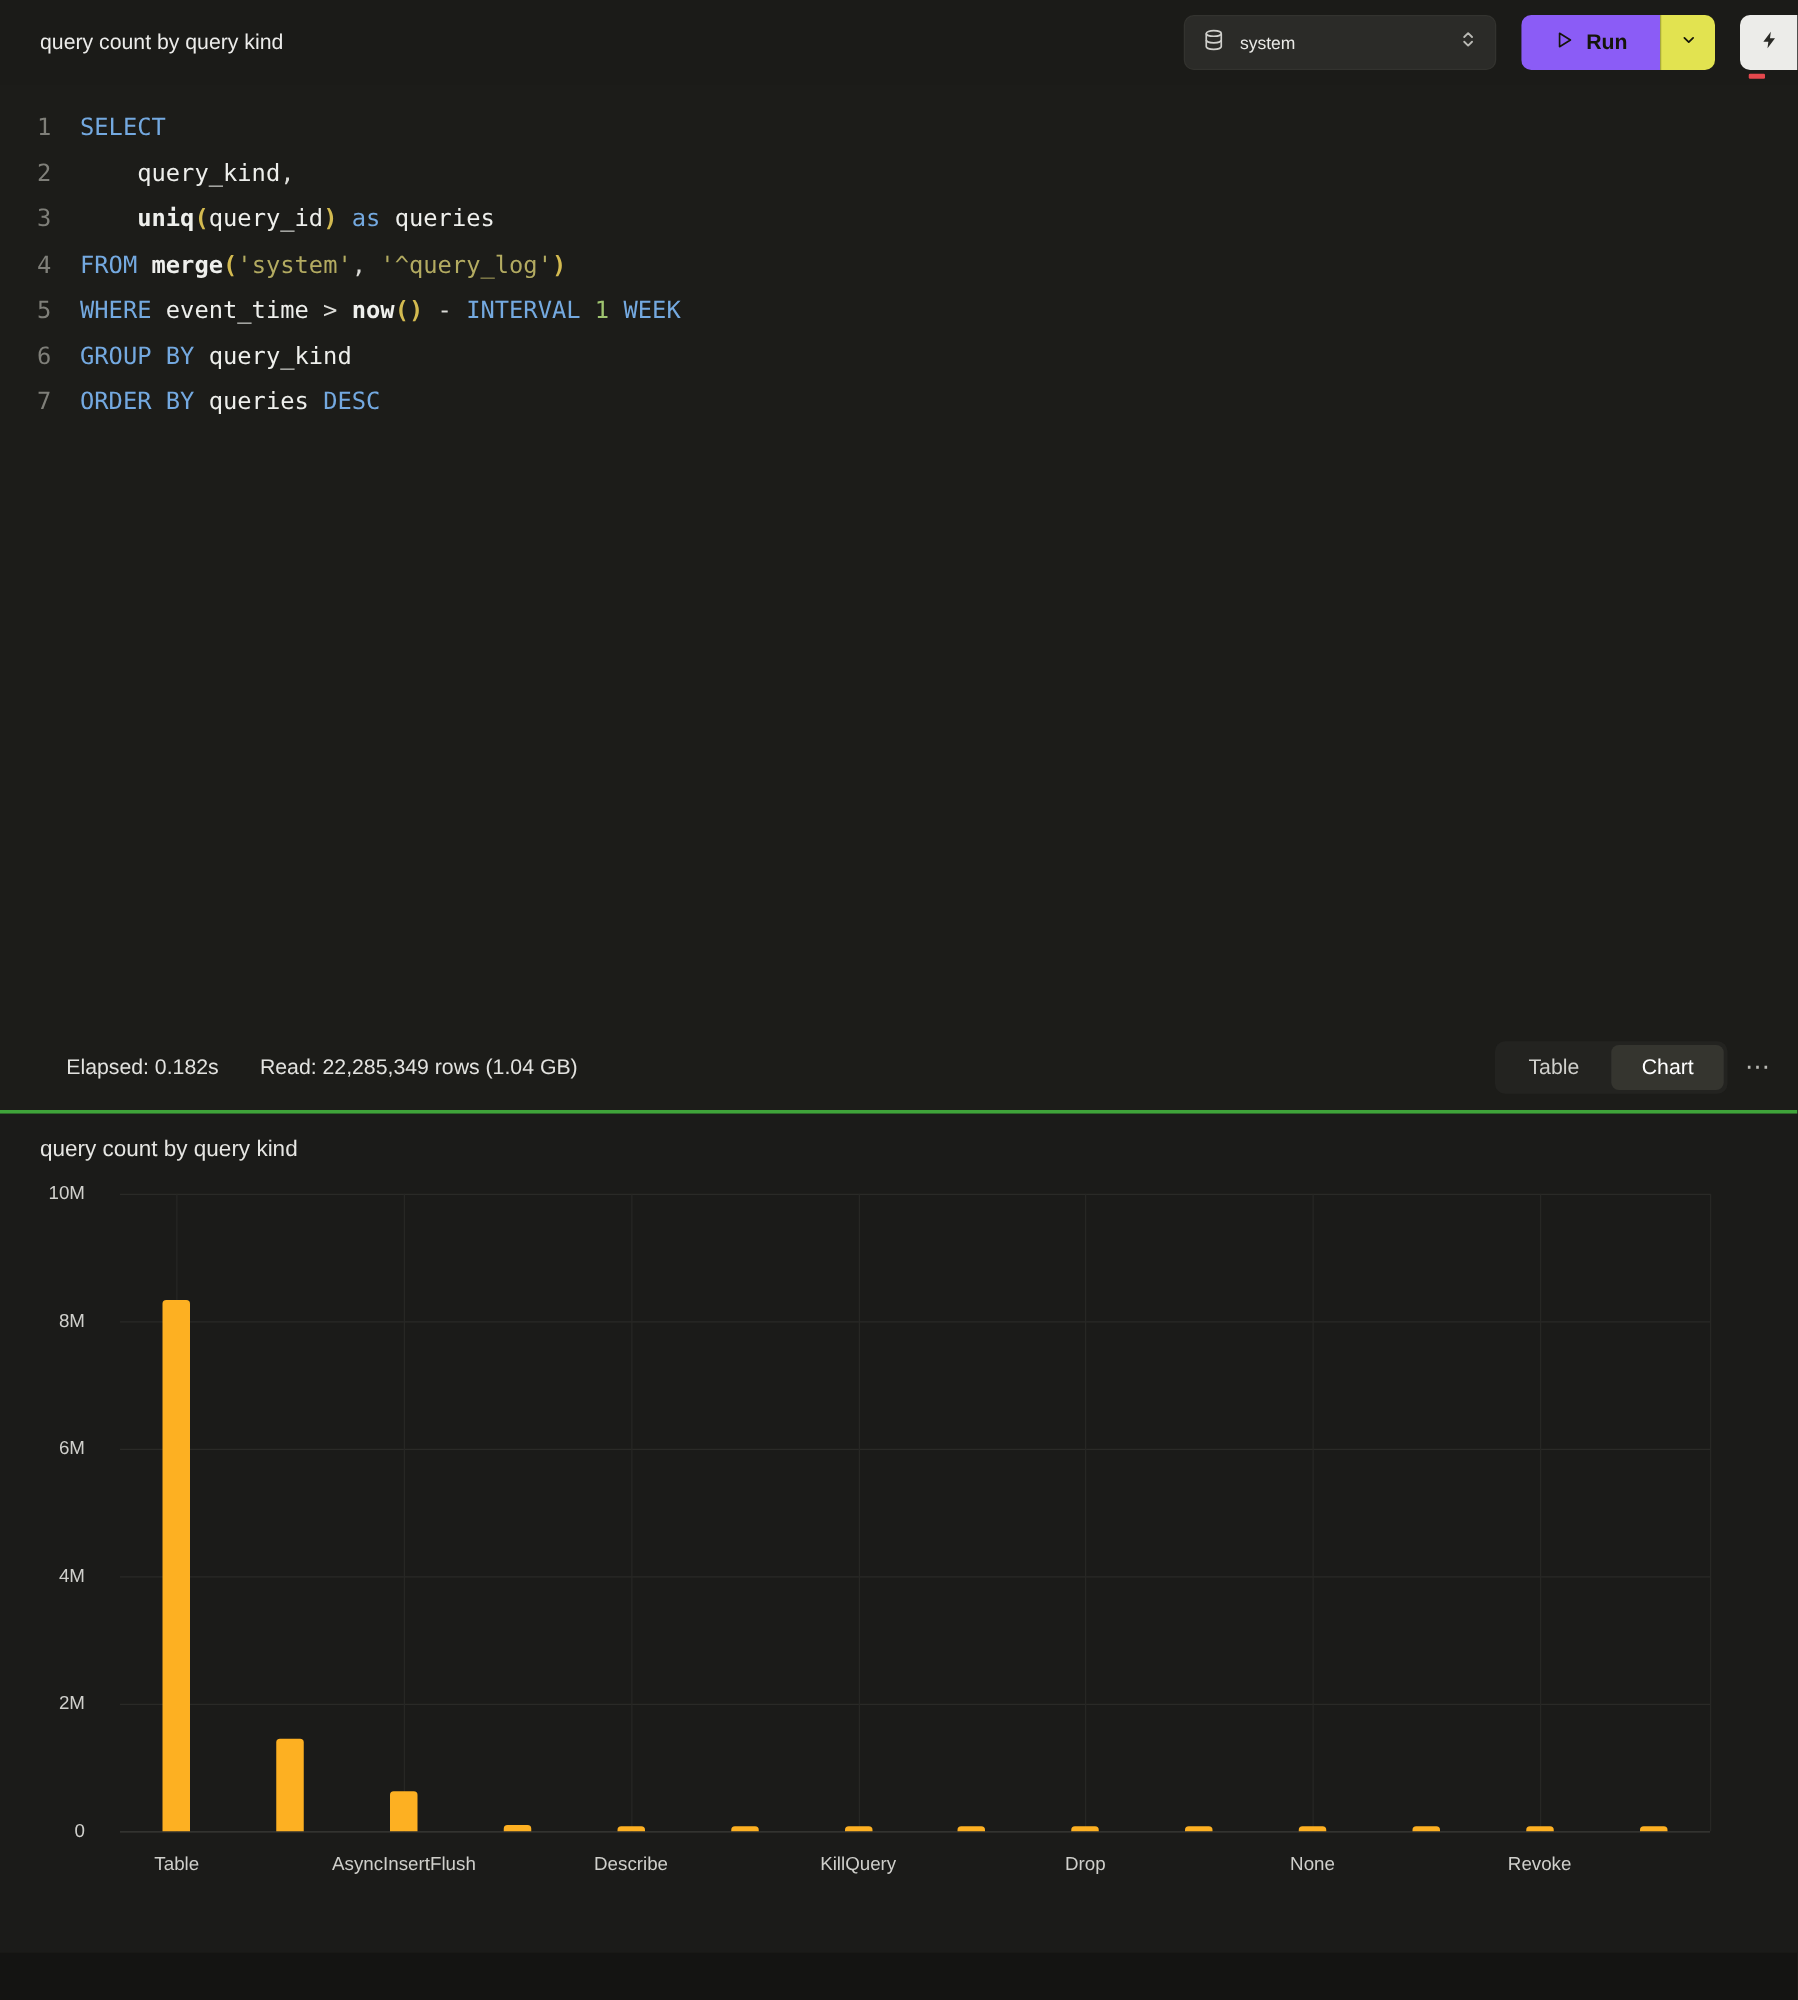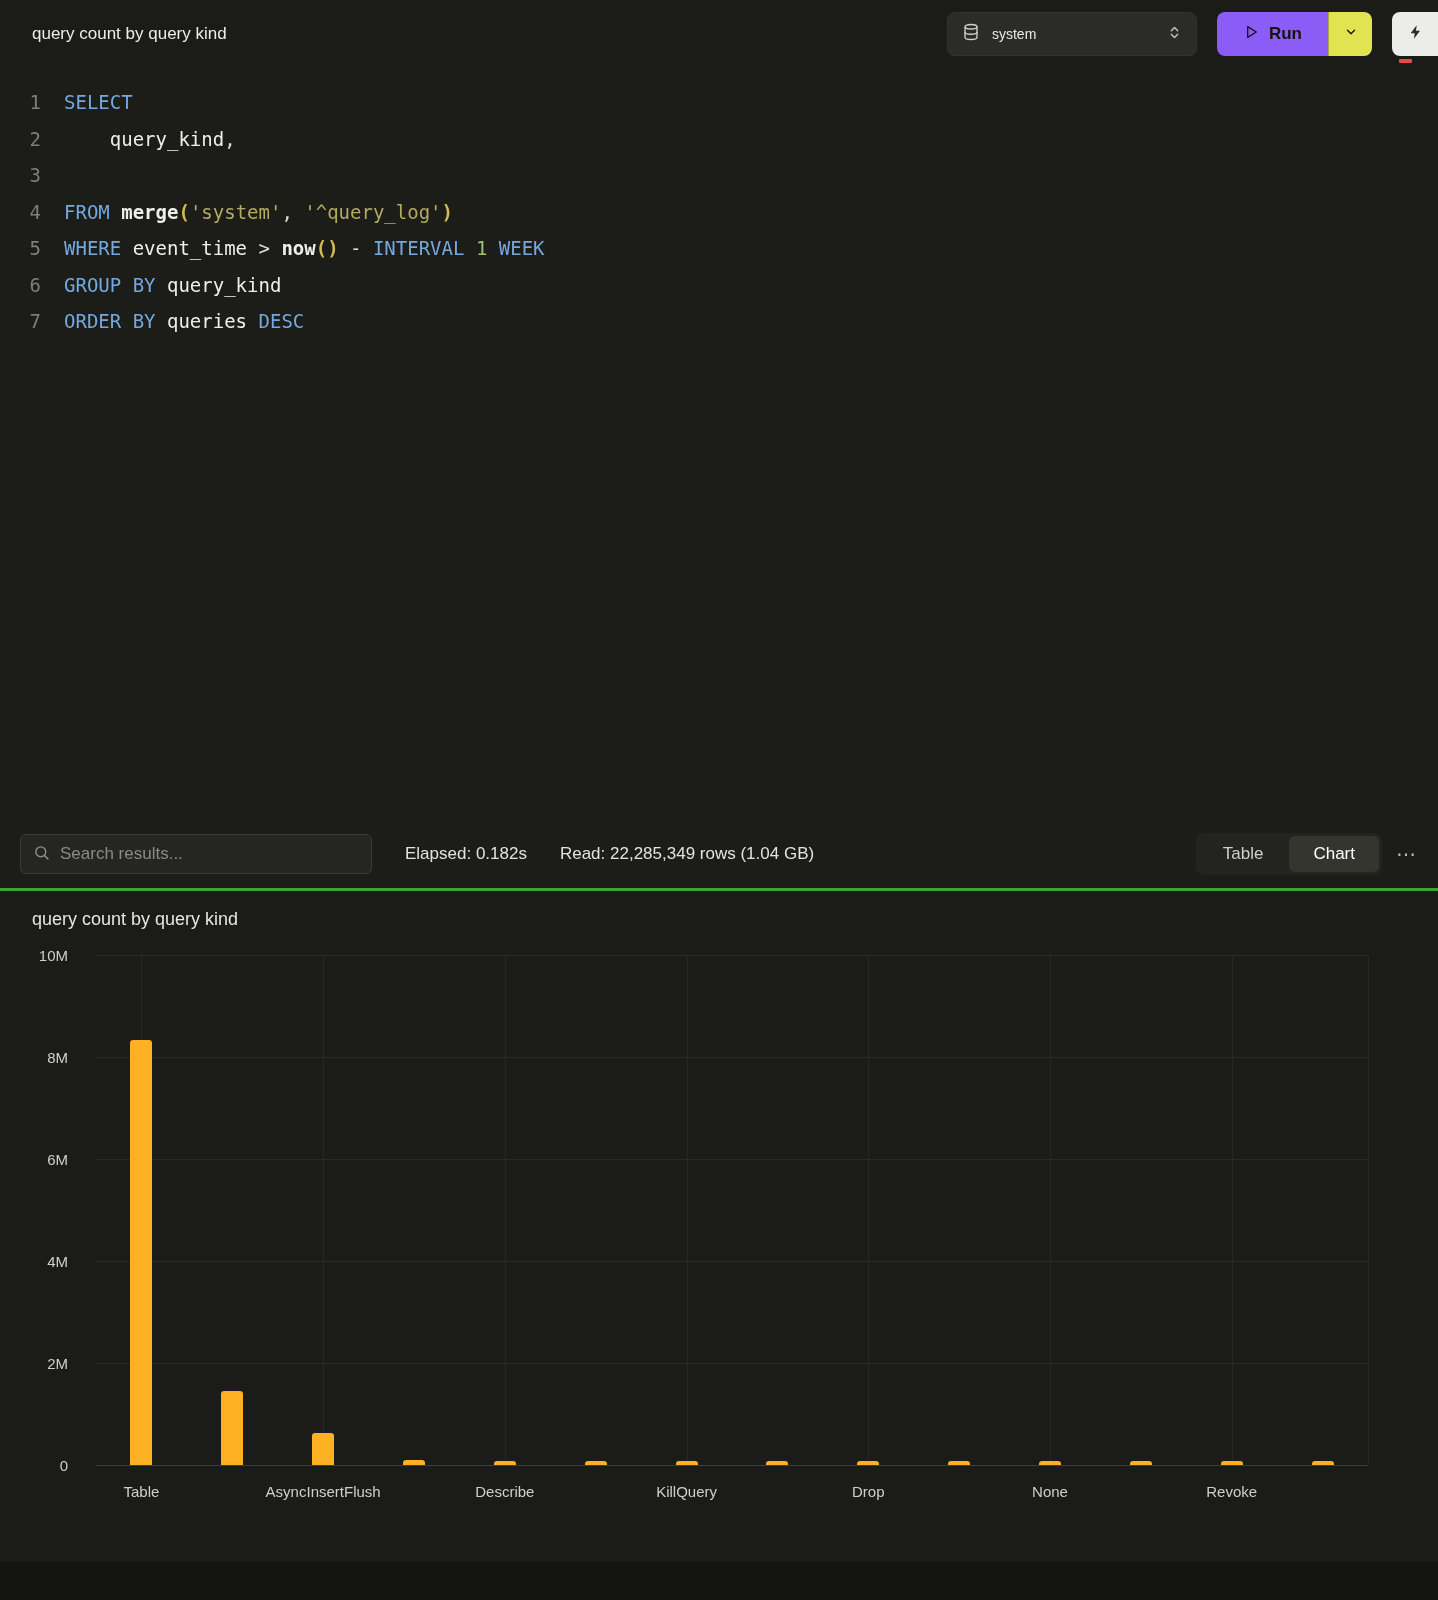--- a/index.html
+++ b/index.html
@@ -161,20 +161,21 @@
       <div class="code-line">
         <span class="ln">1</span>
         <span class="code"><span class="tok-kw">SELECT</span></span>
       </div>
       <div class="code-line">
         <span class="ln">2</span>
         <span class="code"><span class="tok-pl">    </span><span class="tok-id">query_kind</span><span class="tok-pl">,</span></span>
       </div>
       <div class="code-line">
         <span class="ln">3</span>
+        <span class="code"><span class="tok-pl">    </span><span class="tok-fn">uniq</span><span class="tok-par">(</span><span class="tok-id">query_id</span><span class="tok-par">)</span><span class="tok-pl"> </span><span class="tok-kw">as</span><span class="tok-pl"> </span><span class="tok-id">queries</span></span>
       </div>
       <div class="code-line">
         <span class="ln">4</span>
         <span class="code"><span class="tok-kw">FROM</span><span class="tok-pl"> </span><span class="tok-fn">merge</span><span class="tok-par">(</span><span class="tok-str">'system'</span><span class="tok-pl">, </span><span class="tok-str">'^query_log'</span><span class="tok-par">)</span></span>
       </div>
       <div class="code-line">
         <span class="ln">5</span>
         <span class="code"><span class="tok-kw">WHERE</span><span class="tok-pl"> </span><span class="tok-id">event_time</span><span class="tok-pl"> &gt; </span><span class="tok-fn">now</span><span class="tok-par">()</span><span class="tok-pl"> - </span><span class="tok-kw">INTERVAL</span><span class="tok-pl"> </span><span class="tok-num">1</span><span class="tok-pl"> </span><span class="tok-kw">WEEK</span></span>
       </div>
       <div class="code-line">
@@ -183,29 +184,20 @@
       </div>
       <div class="code-line">
         <span class="ln">7</span>
         <span class="code"><span class="tok-kw">ORDER BY</span><span class="tok-pl"> </span><span class="tok-id">queries</span><span class="tok-pl"> </span><span class="tok-kw">DESC</span></span>
       </div>
     </div>
 </div>
 <div class="error-marker"></div>
 
 <div class="results-toolbar">
-  <div class="search-box">
-    <span>
-      <svg width="17" height="17" viewBox="0 0 24 24" fill="none" stroke="#8f8f89" stroke-width="2" stroke-linecap="round">
-        <circle cx="11" cy="11" r="7"></circle>
-          <path d="M21 21l-4.5-4.5"></path>
-      </svg>
-    </span>
-    <input type="text" placeholder="Search results..." style="">
-  </div>
   <div class="stat">Elapsed: 0.182s</div>
   <div class="stat">Read: 22,285,349 rows (1.04 GB)</div>
   <div class="spacer"></div>
   <div class="view-toggle">
     <button class="view-seg">Table</button>
     <button class="view-seg selected">Chart</button>
   </div>
   <button class="more-btn">⋯</button>
 </div>
 

